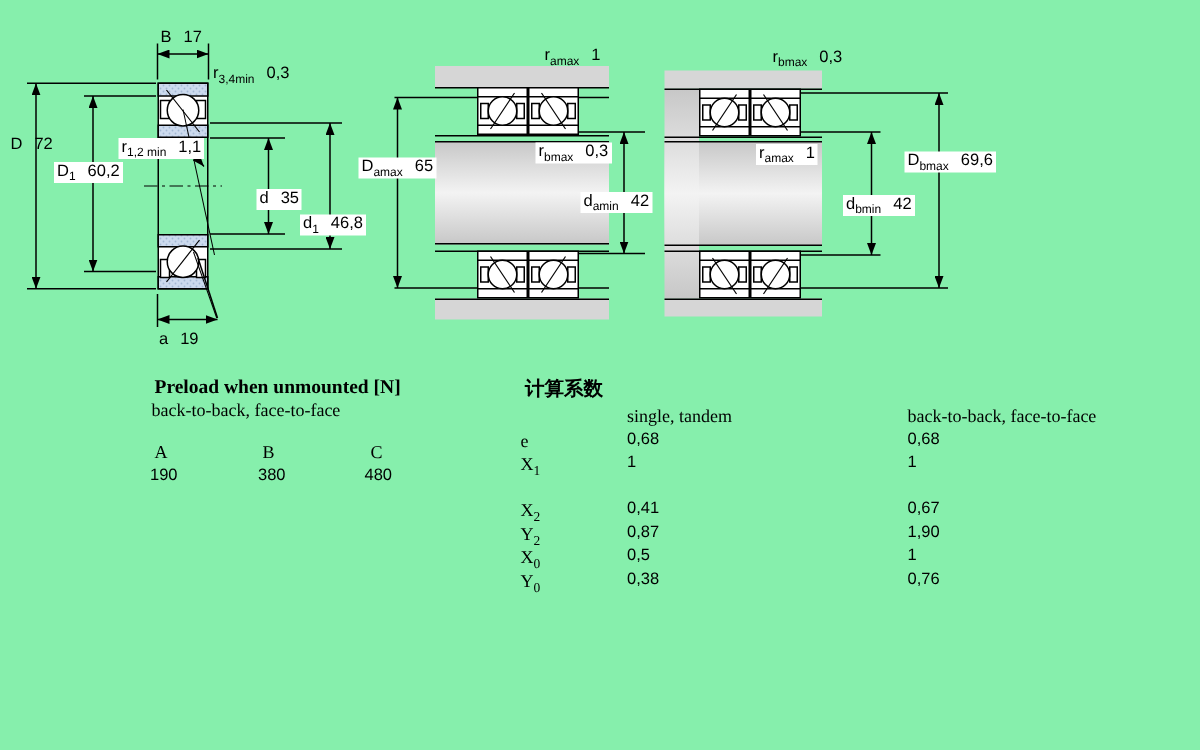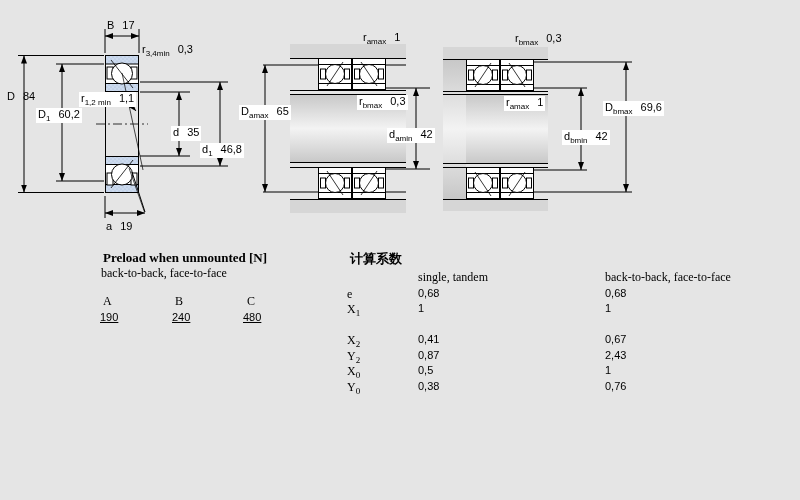--- a/index.html
+++ b/index.html
@@ -1,27 +1,27 @@
 <!DOCTYPE html>
 <html><head>
 <meta charset="utf-8">
 <style>
   html,body{margin:0;padding:0;background:#fff;}
-  #page{position:relative;width:800px;height:500px;background:#e5e5e5;overflow:hidden;
+  #page{position:relative;width:800px;height:500px;background:#86efac;overflow:hidden;
         font-family:"Liberation Sans",sans-serif;color:#000;}
   #linework{position:absolute;left:0;top:0;}
   .lbl{position:absolute;font:11px "Liberation Sans",sans-serif;white-space:nowrap;line-height:1.1;}
   .lbl sub{font-size:8px;line-height:1;}
   .lbl .v{margin-left:8px;}
   .wbg{background:#fff;padding:0 2px;}
   .tbl-title{position:absolute;font:bold 13px "Liberation Serif",serif;white-space:nowrap;}
   .tbl-sub{position:absolute;font:12px "Liberation Serif",serif;white-space:nowrap;text-align:center;}
   .prow,.frow{position:absolute;left:0;width:800px;height:16px;}
   .prow span{position:absolute;font:12px "Liberation Serif",serif;}
-  .prow.vals span{font:11px "Liberation Sans",sans-serif;text-decoration:underline;}
+  .prow.vals span{font:11px "Liberation Sans",sans-serif;}
   .pc0{left:103px;} .pc1{left:175px;} .pc2{left:247px;}
   .pv0{left:100px;} .pv1{left:172px;} .pv2{left:243px;}
   .frow .flab{position:absolute;left:347px;font:12px "Liberation Serif",serif;}
   .frow .flab sub{font-size:9px;}
   .frow .fv1{position:absolute;left:418px;font:11px "Liberation Sans",sans-serif;}
   .frow .fv2{position:absolute;left:605px;font:11px "Liberation Sans",sans-serif;}
 </style>
 </head>
 <body>
 
@@ -170,21 +170,21 @@
       </g>
       <g stroke="#000">
         <line x1="581" y1="88" x2="581" y2="170" marker-start="url(#ar)" marker-end="url(#ar)"></line>
         <line x1="626" y1="62" x2="626" y2="192" marker-start="url(#ar)" marker-end="url(#ar)"></line>
       </g>
     </g>
   </svg>
 
   <div class="lbl" style="left:107px;top:19px"><span>B</span><sub></sub><span class="v">17</span></div>
   <div class="lbl" style="left:142px;top:43px"><span>r</span><sub>3,4min</sub><span class="v">0,3</span></div>
-  <div class="lbl" style="left:7px;top:90px"><span>D</span><sub></sub><span class="v">84</span></div>
+  <div class="lbl" style="left:7px;top:90px"><span>D</span><sub></sub><span class="v">72</span></div>
   <div class="lbl wbg" style="left:36px;top:108px"><span>D</span><sub>1</sub><span class="v">60,2</span></div>
   <div class="lbl wbg" style="left:79px;top:92px"><span>r</span><sub>1,2 min</sub><span class="v">1,1</span></div>
   <div class="lbl wbg" style="left:171px;top:126px"><span>d</span><sub></sub><span class="v">35</span></div>
   <div class="lbl wbg" style="left:200px;top:143px"><span>d</span><sub>1</sub><span class="v">46,8</span></div>
   <div class="lbl" style="left:106px;top:220px"><span>a</span><sub></sub><span class="v">19</span></div>
 
   <div class="lbl" style="left:363px;top:31px"><span>r</span><sub>amax</sub><span class="v">1</span></div>
   <div class="lbl wbg" style="left:357px;top:95px"><span>r</span><sub>bmax</sub><span class="v">0,3</span></div>
   <div class="lbl wbg" style="left:239px;top:105px"><span>D</span><sub>amax</sub><span class="v">65</span></div>
   <div class="lbl wbg" style="left:387px;top:128px"><span>d</span><sub>amin</sub><span class="v">42</span></div>
@@ -196,21 +196,21 @@
 
   <div class="tbl-title" style="left:103px;top:250px">Preload when unmounted [N]</div>
   <div class="tbl-sub" style="left:101px;top:266px">back-to-back, face-to-face</div>
   <div class="prow" style="top:294px">
     <span class="pc0">A</span>
     <span class="pc1">B</span>
     <span class="pc2">C</span>
   </div>
   <div class="prow vals" style="top:311px">
     <span class="pv0">190</span>
-    <span class="pv1">240</span>
+    <span class="pv1">380</span>
     <span class="pv2">480</span>
   </div>
 
   <div class="tbl-title" style="left:350px;top:250px">计算系数</div>
   <div class="tbl-sub" style="left:418px;top:270px">single, tandem</div>
   <div class="tbl-sub" style="left:605px;top:270px">back-to-back, face-to-face</div>
 
   <div class="frow" style="top:287px">
     <span class="flab"><span>e</span><sub></sub></span>
     <span class="fv1">0,68</span>
@@ -222,21 +222,21 @@
     <span class="fv2">1</span>
   </div>
   <div class="frow" style="top:333px">
     <span class="flab"><span>X</span><sub>2</sub></span>
     <span class="fv1">0,41</span>
     <span class="fv2">0,67</span>
   </div>
   <div class="frow" style="top:349px">
     <span class="flab"><span>Y</span><sub>2</sub></span>
     <span class="fv1">0,87</span>
-    <span class="fv2">2,43</span>
+    <span class="fv2">1,90</span>
   </div>
   <div class="frow" style="top:364px">
     <span class="flab"><span>X</span><sub>0</sub></span>
     <span class="fv1">0,5</span>
     <span class="fv2">1</span>
   </div>
   <div class="frow" style="top:380px">
     <span class="flab"><span>Y</span><sub>0</sub></span>
     <span class="fv1">0,38</span>
     <span class="fv2">0,76</span>

